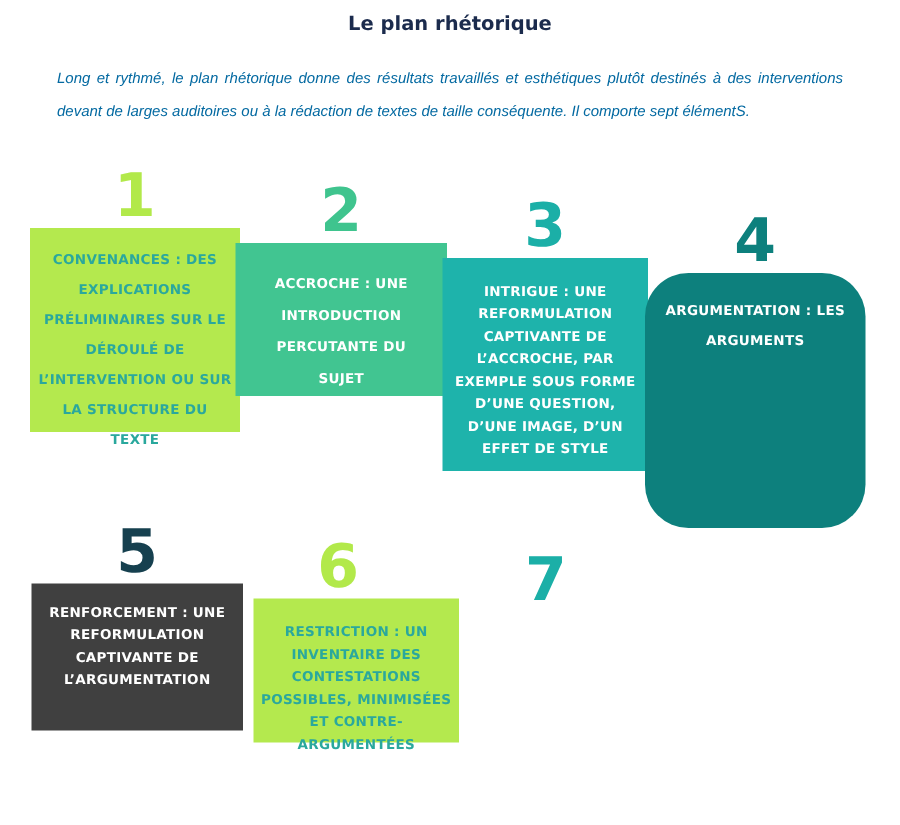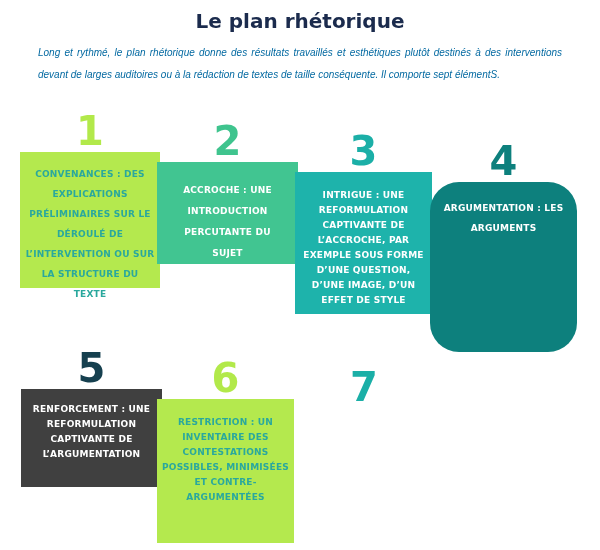--- a/index.html
+++ b/index.html
@@ -11,21 +11,21 @@
     overflow: hidden;
     font-family: "Liberation Sans", sans-serif;
   }
   .title {
     position: absolute;
     left: 0; top: 9px;
     width: 600px;
     text-align: center;
     font-family: "DejaVu Sans", sans-serif;
     font-weight: bold;
-    font-size: 20px;
+    font-size: 13px;
     color: #1b2b4d;
     margin: 0;
   }
   .intro {
     position: absolute;
     left: 38px; top: 42px;
     width: 524px;
     margin: 0;
     font-size: 10px;
     line-height: 22px;
@@ -62,21 +62,21 @@
   .s4 { left: 430px; top: 138px; width: 147px; z-index: 4; }
   .s5 { left: 21px;  top: 345px; width: 141px; z-index: 5; }
   .s6 { left: 157px; top: 355px; width: 137px; z-index: 6; }
   .s7 { left: 293px; top: 364px; width: 142px; z-index: 7; }
 
   .s1 .box { height: 136px; padding-top: 12px; line-height: 20px; }
   .s2 .box { height: 102px; padding-top: 18px; line-height: 21px; }
   .s3 .box { height: 142px; padding-top: 16px; line-height: 15px; }
   .s4 .box { height: 170px; padding-top: 16px; line-height: 20px; }
   .s5 .box { height: 98px;  padding-top: 13px; line-height: 15px; }
-  .s6 .box { height: 144px; padding-top: 16px; line-height: 15px; }
+  .s6 .box { height: 96px; padding-top: 16px; line-height: 15px; margin-left: 12px; }
   .s7 .box { height: 130px; padding-top: 14px; line-height: 15px; }
 
   
   .s1 .num { color: #b2e94a; }  .s1 .box { background: #b4e94e; color: #2aa89d; }
   .s2 .num { color: #3fc48e; }  .s2 .box { background: #41c591; color: #ffffff; }
   .s3 .num { color: #1bafa7; }  .s3 .box { background: #1eb3ab; color: #ffffff; }
   .s4 .num { color: #0d807d; }  .s4 .box { background: #0d807d; color: #ffffff; border-radius: 29px; }
   .s5 .num { color: #16404f; }  .s5 .box { background: #404040; color: #ffffff; }
   .s6 .num { color: #b2e94a; }  .s6 .box { background: #b4e94e; color: #2aa89d; }
   .s7 .num { color: #1bafa7; }  .s7 .box { background: #1caba3; color: #ffffff; }

